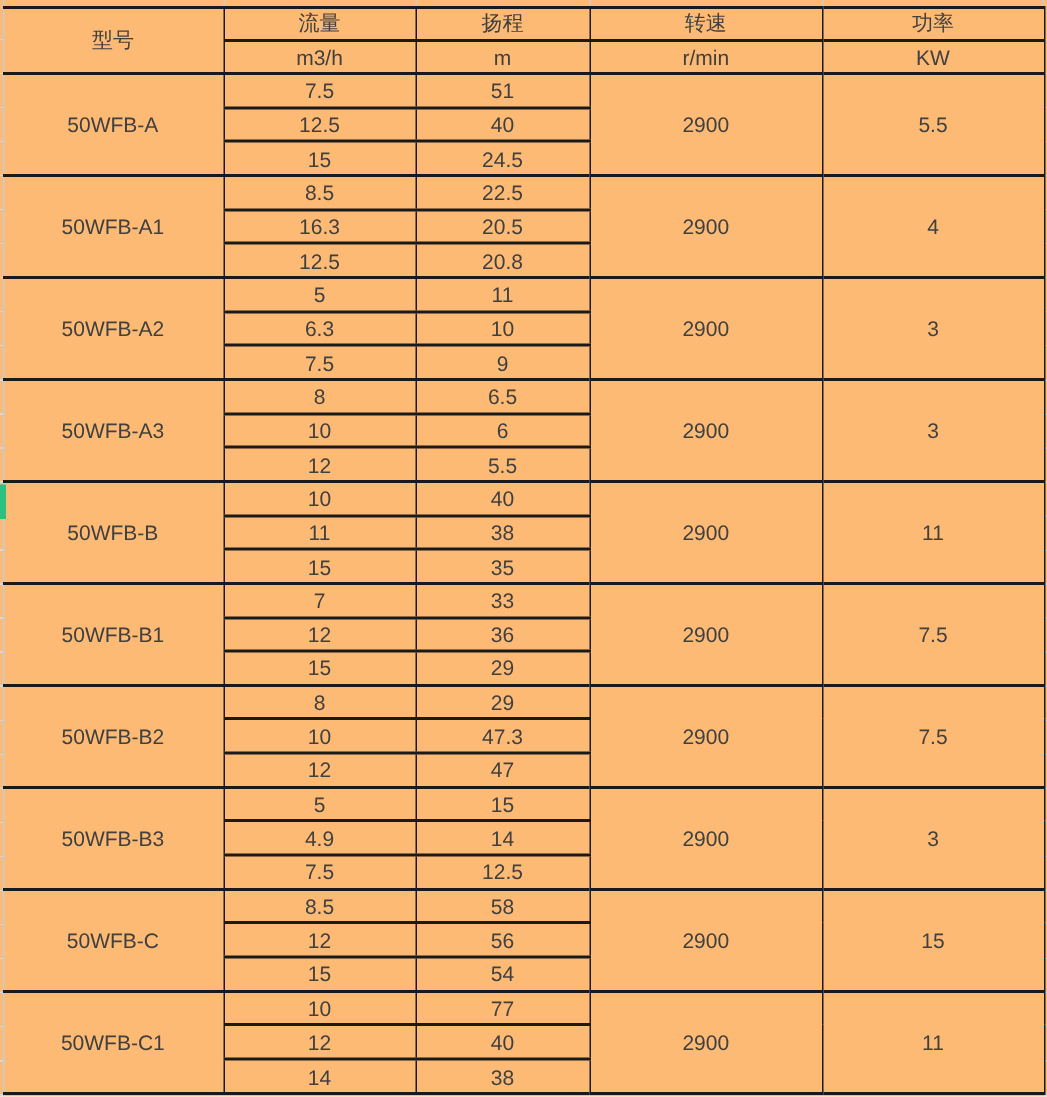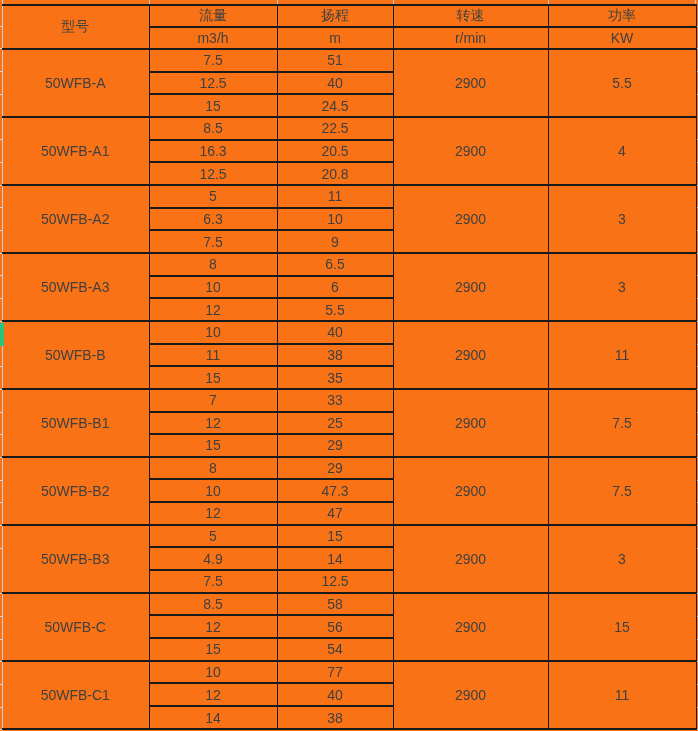--- a/index.html
+++ b/index.html
@@ -6,21 +6,21 @@
   html, body {
     margin: 0; padding: 0;
     width: 698px; height: 731px;
     background: #ffffff;
     font-family: "Liberation Sans", "DejaVu Sans", sans-serif;
     overflow: hidden;
   }
   #page {
     position: relative;
     width: 698px; height: 731px;
-    background: #f97316;
+    background: #fdba74;
   }
   
   .grid-ext {
     position: absolute;
     top: 0; width: 1px; height: 5px;
     background: #c5cdd9;
     z-index: 0;
   }
   
   #sheet-left-line {
@@ -195,21 +195,21 @@
         </tr>
         <tr>
           <td class="col-model" rowspan="3">50WFB-B1</td>
           <td>7</td>
           <td>33</td>
           <td rowspan="3">2900</td>
           <td rowspan="3">7.5</td>
         </tr>
         <tr>
           <td>12</td>
-          <td>25</td>
+          <td>36</td>
         </tr>
         <tr>
           <td>15</td>
           <td>29</td>
         </tr>
         <tr>
           <td class="col-model" rowspan="3">50WFB-B2</td>
           <td>8</td>
           <td>29</td>
           <td rowspan="3">2900</td>

